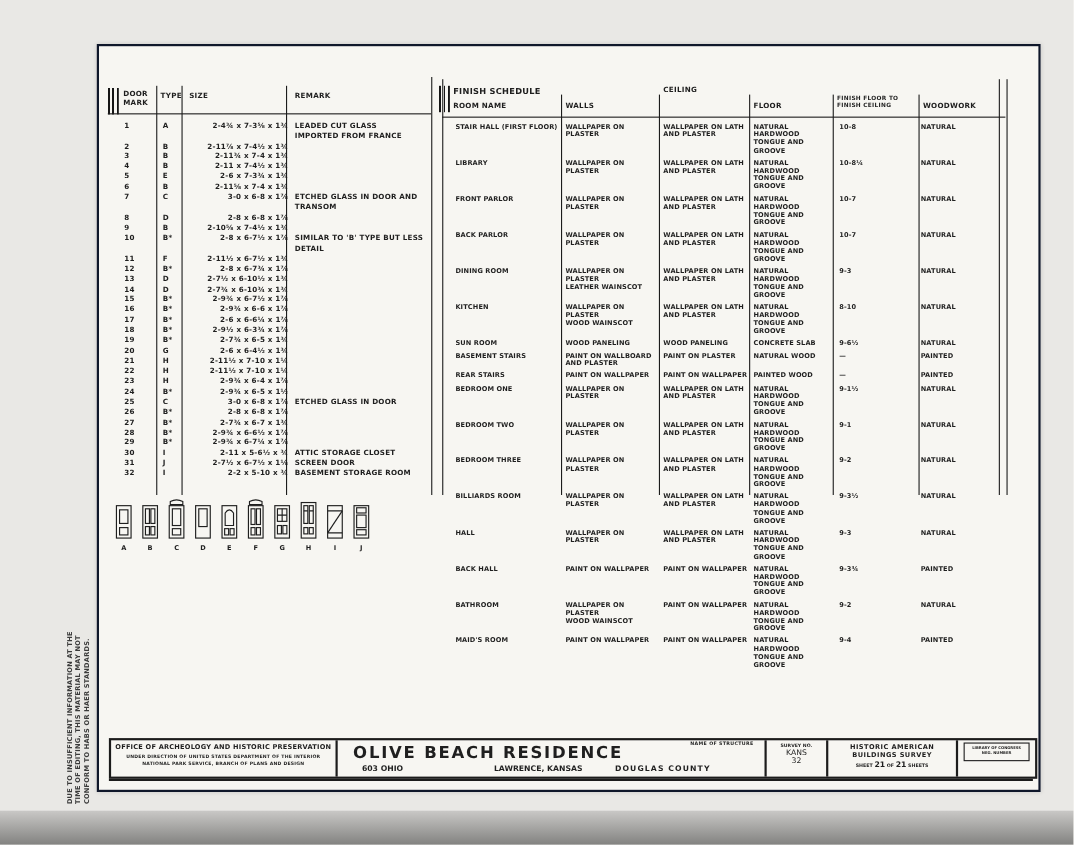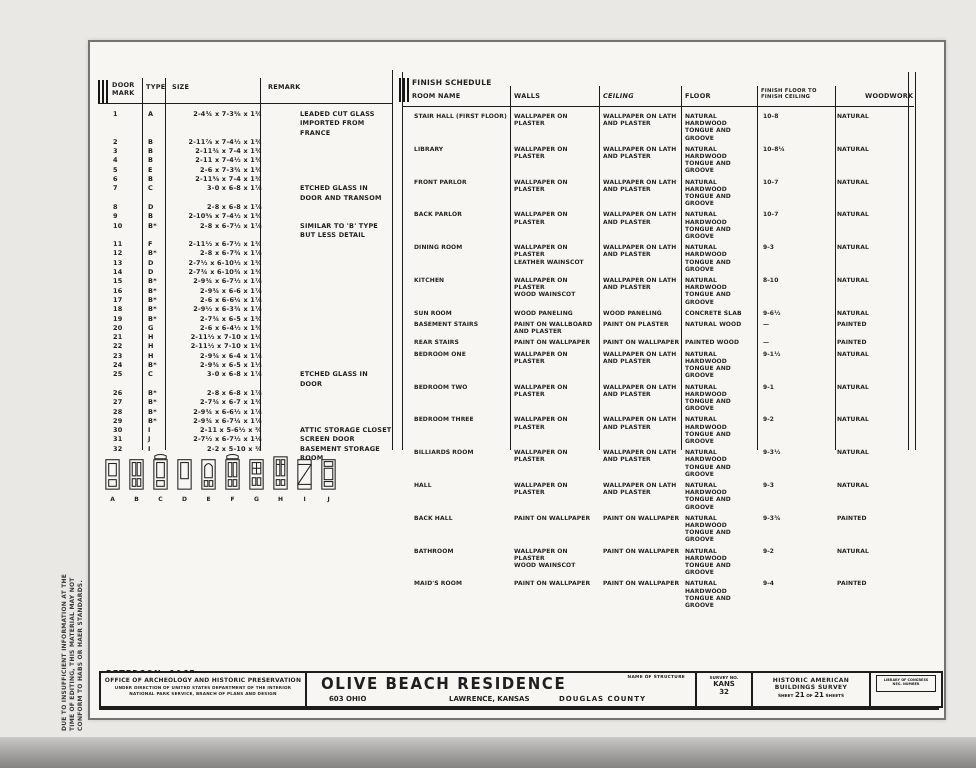--- a/index.html
+++ b/index.html
@@ -4,39 +4,39 @@
 <style>
   html,body{margin:0;padding:0;}
   #canvas{position:relative;width:976px;height:768px;background:#e9e8e5;overflow:hidden;
           font-family:"DejaVu Sans",sans-serif;color:#1f1f1f;}
   .abs{position:absolute;}
   
   .bottom-band{position:absolute;left:0;top:737px;width:976px;height:31px;
                background:linear-gradient(180deg,#c9c8c6,#828280);}
   
   .sheet{position:absolute;left:88px;top:40px;width:854px;height:676px;background:#f7f6f2;
-         border:2px solid #737373;box-shadow:0 0 4px rgba(0,0,0,.15);}
+         border:2px solid #0f172a;box-shadow:0 0 4px rgba(0,0,0,.15);}
   
   .margin-note{position:absolute;left:60px;top:731px;width:190px;transform:rotate(-90deg);
                transform-origin:0 0;font-size:6px;line-height:8px;font-weight:bold;color:#3a3a3a;
                letter-spacing:.2px;white-space:pre-line;}
   
   .hatch{background:repeating-linear-gradient(90deg,#161616 0 1.6px,transparent 1.6px 4.2px);}
   
   .hand{font-weight:bold;letter-spacing:.25px;white-space:pre-line;}
   .hline{background:#1c1c1c;height:1.4px;}
   .vline{background:#1c1c1c;width:1.4px;}
   
   #ds-rows{position:absolute;left:14px;top:68px;width:288px;}
   .dsrow{display:grid;grid-template-columns:40px 23px 95px auto;}
   .dsrow div{font-size:6.5px;line-height:9.3px;font-weight:bold;letter-spacing:.2px;white-space:pre-line;}
   .dsrow .c-mark{padding-left:9px;}
   .dsrow .c-type{padding-left:4px;}
   .dsrow .c-size{padding-left:5px;text-align:right;}
-  .dsrow .c-remark{padding-left:6px;margin-left:32px;}
+  .dsrow .c-remark{padding-left:6px;}
   
   #fs-rows{position:absolute;left:320px;top:70px;width:500px;}
   .fsrow{display:grid;grid-template-columns:100px 89px 82px 78px 74px auto;margin-bottom:4px;}
   .fsrow div{font-size:6px;line-height:7.2px;font-weight:bold;letter-spacing:.1px;white-space:pre-line;padding-left:4px;}
   
   #door-types{position:absolute;left:13px;top:410px;display:flex;gap:5px;}
   .dtype{display:flex;flex-direction:column;align-items:center;}
   .dtype .lbl{font-size:6px;font-weight:bold;margin-top:1px;}
   
   .titleblock{position:absolute;left:9px;top:629px;width:840px;height:33px;border:2px solid #1c1c1c;
@@ -47,21 +47,21 @@
   .tb1 .l1{font-size:6px;font-weight:bold;letter-spacing:.2px;}
   .tb1 .l2,.tb1 .l3{font-size:4.2px;font-weight:bold;margin-top:1.5px;letter-spacing:.2px;}
   .tb2{flex:1;}
   .tb2 .nm{position:absolute;left:14px;top:2px;font-size:15px;font-weight:bold;letter-spacing:1.6px;}
   .tb2 .nmlbl{position:absolute;right:10px;top:1px;font-size:4.3px;font-weight:bold;letter-spacing:.3px;}
   .tb2 .ad1{position:absolute;left:22px;bottom:3px;font-size:7px;font-weight:bold;}
   .tb2 .ad2{position:absolute;left:118px;bottom:3px;font-size:7px;font-weight:bold;padding-left:24px;}
   .tb2 .ad3{position:absolute;left:252px;bottom:3px;font-size:7px;font-weight:bold;letter-spacing:1px;text-align:right;}
   .tb3{width:56px;text-align:center;padding-top:2px;}
   .tb3 .sl{font-size:4.2px;font-weight:bold;}
-  .tb3 .sn{font-size:7px;font-weight:bold;line-height:8px;}
+  .tb3 .sn{font-size:7px;font-weight:normal;line-height:8px;}
   .tb4{width:118px;text-align:center;padding-top:3px;}
   .tb4 .h1{font-size:6px;font-weight:bold;letter-spacing:.4px;line-height:7px;}
   .tb4 .sh{font-size:4.3px;font-weight:bold;margin-top:1px;}
   .tb4 .sh b{font-size:7px;}
   .tb5{width:70px;}
   .tb5 .locbox{position:absolute;left:5px;top:2px;right:5px;height:13px;border:1.6px solid #1c1c1c;
                text-align:center;font-size:3.4px;font-weight:bold;line-height:4.2px;padding-top:2px;}
   .sig{position:absolute;left:16px;top:614px;font-size:8px;font-weight:bold;letter-spacing:1px;margin-top:14px;}
   svg{display:block;}
 </style>
@@ -404,25 +404,25 @@
           <div class="lbl">J</div>
         </div>
       </div>
 
     <div class="abs hatch" style="left:309px;top:36px;width:10px;height:24px;"></div>
 
     <span class="abs hand" style="left:322px;top:36px;font-size:7.5px;">FINISH SCHEDULE</span>
 
     <span class="abs hand" style="left:322px;top:50px;font-size:6.5px;">ROOM NAME</span>
     <span class="abs hand" style="left:424px;top:50px;font-size:6.5px;">WALLS</span>
-    <span class="abs hand" style="left:513px;top:50px;font-size:6.5px;font-style:italic;">CEILING</span>
+    <span class="abs hand" style="left:513px;top:36px;font-size:6.5px;">CEILING</span>
     <span class="abs hand" style="left:595px;top:50px;font-size:6.5px;">FLOOR</span>
     <span class="abs hand" style="left:671px;top:45px;font-size:5.3px;line-height:6.2px;">FINISH FLOOR TO
 FINISH CEILING</span>
-    <span class="abs hand" style="left:775px;top:50px;font-size:6.5px;text-align:right;">WOODWORK</span>
+    <span class="abs hand" style="left:749px;top:50px;font-size:6.5px;text-align:right;">WOODWORK</span>
 
     <div class="abs hline" style="left:312px;top:64px;width:512px;"></div>
     <div class="abs vline" style="left:312px;top:30px;height:378px;"></div>
     <div class="abs vline" style="left:420px;top:44px;height:364px;"></div>
     <div class="abs vline" style="left:509px;top:44px;height:364px;"></div>
     <div class="abs vline" style="left:591px;top:44px;height:364px;"></div>
     <div class="abs vline" style="left:667px;top:44px;height:364px;"></div>
     <div class="abs vline" style="left:745px;top:44px;height:364px;"></div>
     <div class="abs vline" style="left:818px;top:30px;height:378px;"></div>
     <div class="abs vline" style="left:825px;top:30px;height:378px;"></div>

